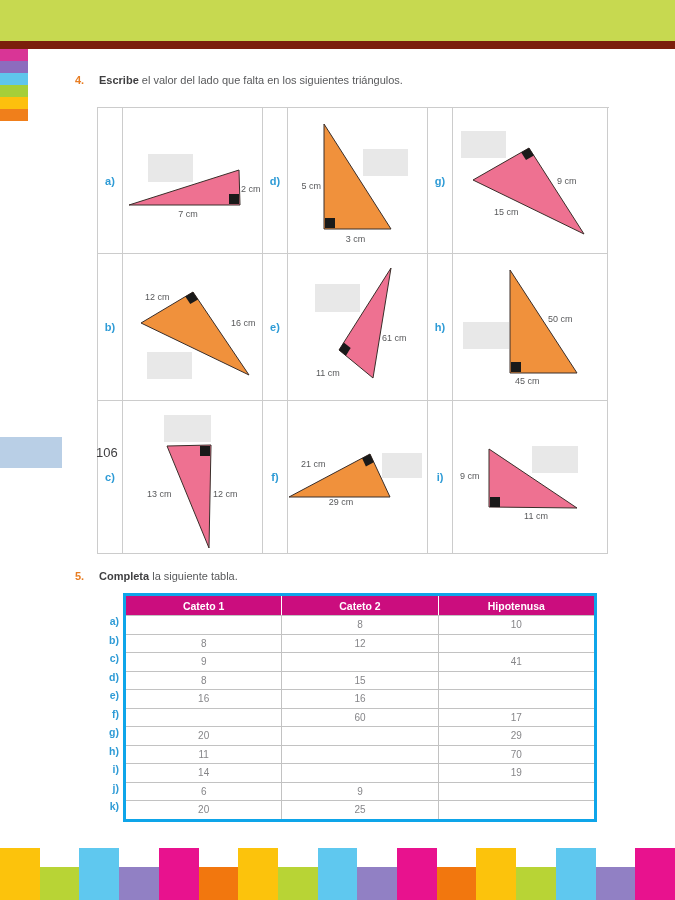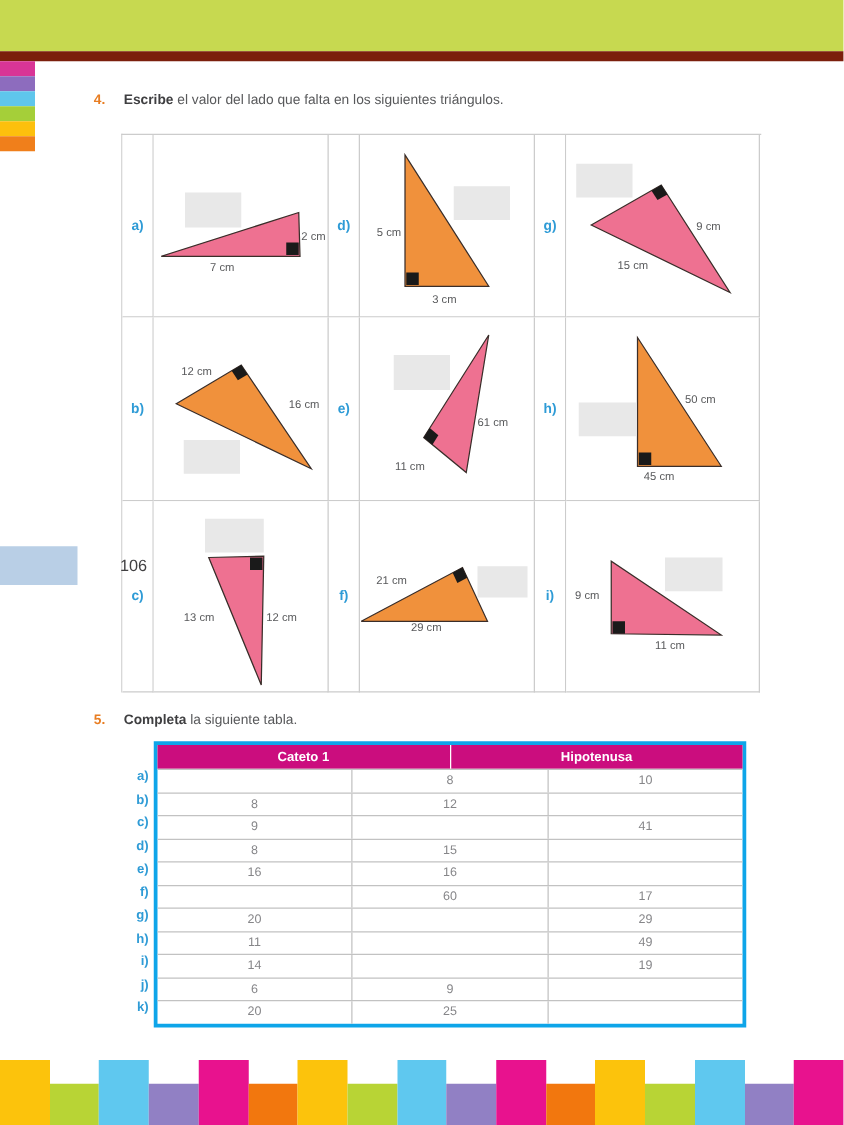--- a/index.html
+++ b/index.html
@@ -92,21 +92,21 @@
 
   <div class="tri-grid">
 
     <div class="lcell">a)</div>
     <div class="tcell">
       <svg width="140" height="146">
         <polygon points="6,97 117,97 116,62" fill="#ee7191" stroke="#3a2e2a" stroke-width="1"></polygon>
         <rect x="106" y="86" width="10" height="10" fill="#1a1a1a"></rect>
       </svg>
       <div class="abox" style="left:25px;top:46px;width:45px;height:28px;"></div>
-      <span class="slabel" style="left:45px;top:101px;width:40px;">7 cm</span>
+      <span class="slabel" style="left:45px;top:101px;width:40px;text-align:center;">7 cm</span>
       <span class="slabel" style="left:118px;top:76px;">2 cm</span>
     </div>
 
     <div class="lcell">d)</div>
     <div class="tcell">
       <svg width="140" height="146">
         <polygon points="36,16 36,121 103,121" fill="#f0913c" stroke="#3a2e2a" stroke-width="1"></polygon>
         <rect x="37" y="110" width="10" height="10" fill="#1a1a1a"></rect>
       </svg>
       <div class="abox" style="left:75px;top:41px;width:45px;height:27px;"></div>
@@ -212,20 +212,21 @@
     <span>g)</span>
     <span>h)</span>
     <span>i)</span>
     <span>j)</span>
     <span>k)</span>
   </div>
 
   <div class="t5-wrap">
     <div class="t5-header">
       <div>Cateto 1</div>
+      <div>Cateto 2</div>
       <div>Hipotenusa</div>
     </div>
     <div class="t5-row">
       <div></div>
       <div>8</div>
       <div>10</div>
     </div>
     <div class="t5-row">
       <div>8</div>
       <div>12</div>
@@ -252,21 +253,21 @@
       <div>17</div>
     </div>
     <div class="t5-row">
       <div>20</div>
       <div></div>
       <div>29</div>
     </div>
     <div class="t5-row">
       <div>11</div>
       <div></div>
-      <div>49</div>
+      <div>70</div>
     </div>
     <div class="t5-row">
       <div>14</div>
       <div></div>
       <div>19</div>
     </div>
     <div class="t5-row">
       <div>6</div>
       <div>9</div>
       <div></div>

